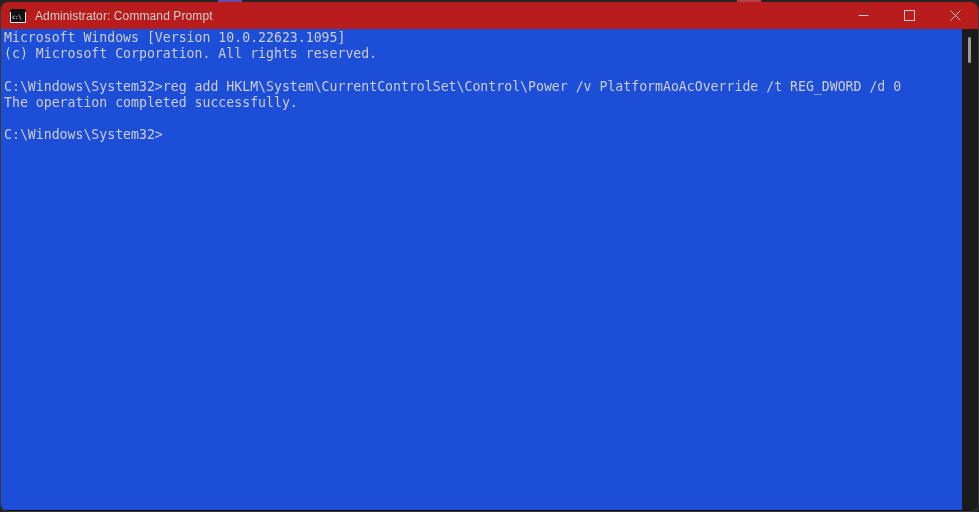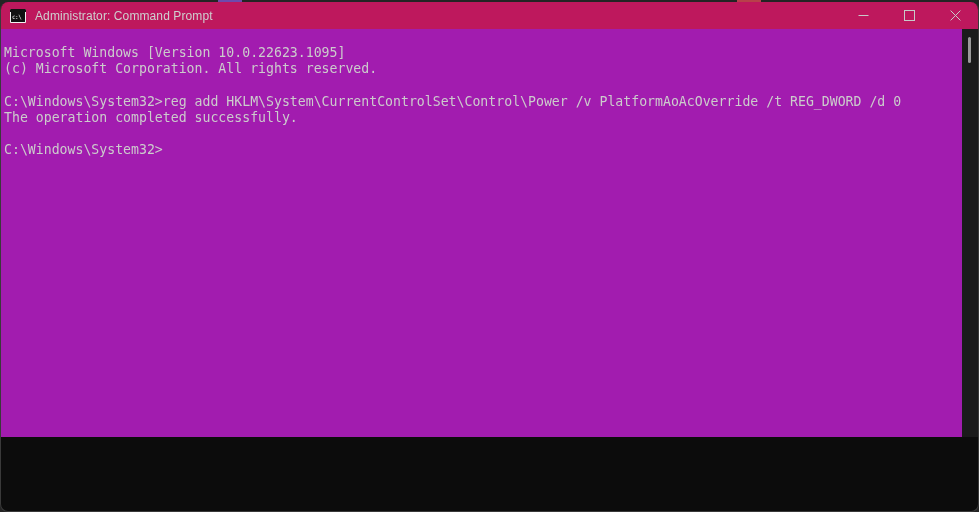--- a/index.html
+++ b/index.html
@@ -41,21 +41,21 @@
     border-radius: 8px 8px 8px 8px;
     border: 1px solid #3a3a3a;
     border-top: none;
     box-sizing: border-box;
     overflow: hidden;
   }
 
   #title-bar {
     position: relative;
     height: 27px;
-    background: #be185d;
+    background: #b91c1c;
     display: flex;
     align-items: center;
     user-select: none;
   }
 
   #app-icon {
     width: 16px;
     height: 14px;
     margin-left: 9px;
     margin-right: 9px;
@@ -107,23 +107,23 @@
     display: flex;
     align-items: center;
     justify-content: center;
     cursor: default;
   }
   .win-btn svg { display: block; }
 
   
   #console-body {
     position: relative;
-    height: 408px;
-    background: #a21caf;
-    padding: 16px 0 0 3px;
+    height: 481px;
+    background: #1d4ed8;
+    padding: 1px 0 0 3px;
     box-sizing: border-box;
     overflow: hidden;
   }
 
   #console-text {
     margin: 0;
     color: #cccccc;
     font-family: "DejaVu Sans Mono", monospace;
     font-size: 13.2px;
     line-height: 16.2px;

